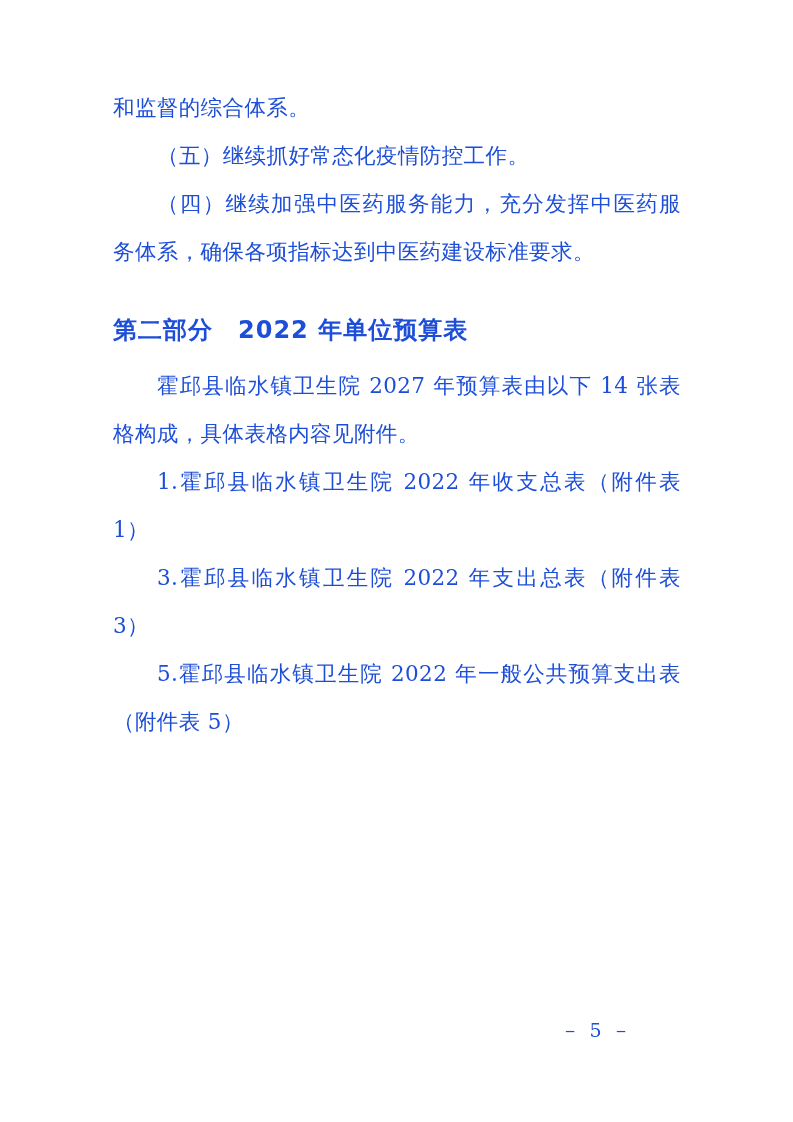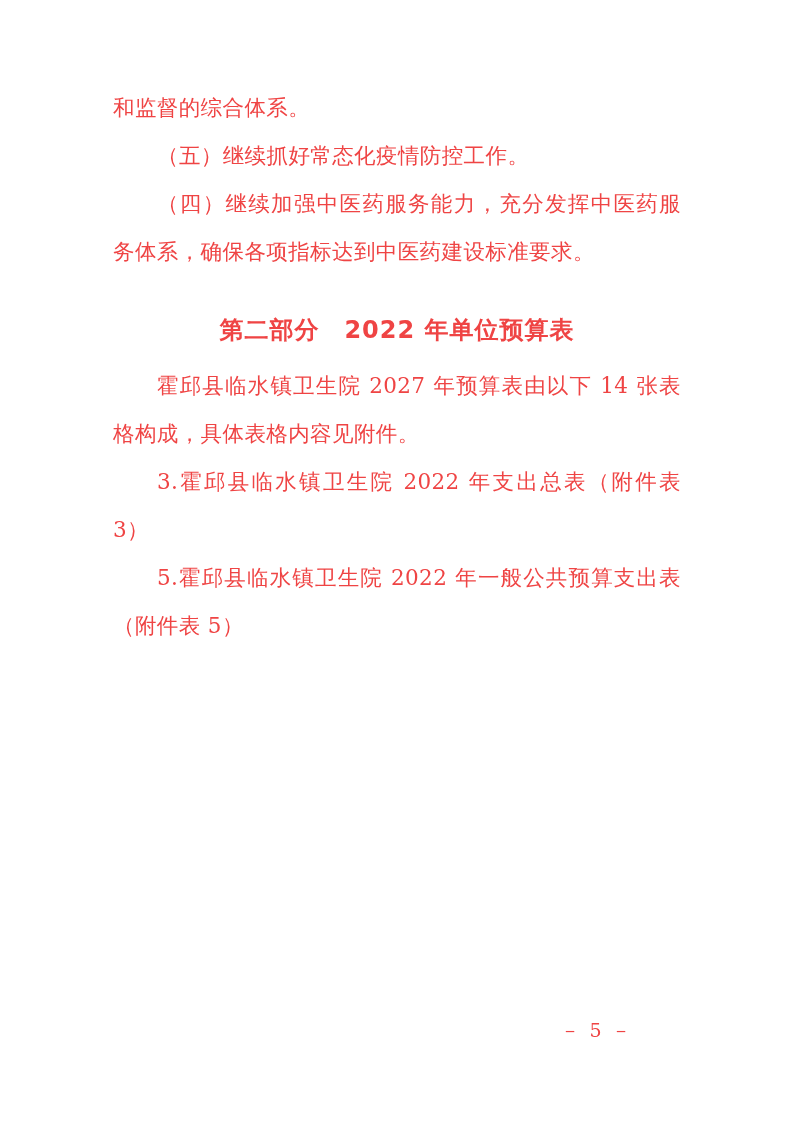--- a/index.html
+++ b/index.html
@@ -8,21 +8,21 @@
     background: #ffffff;
   }
   .page {
     position: relative;
     width: 793px;
     height: 1122px;
     background: #ffffff;
     margin: 0 auto;
     overflow: hidden;
     font-family: "DejaVu Serif", "Liberation Serif", serif;
-    color: #ef4444;
+    color: #1d4ed8;
   }
   .content {
     position: absolute;
     left: 113px;
     top: 84px;
     width: 568px;
   }
   p.para {
     margin: 0;
     font-size: 21.5px;
@@ -33,21 +33,21 @@
     font-family: "DejaVu Serif", "Liberation Serif", serif;
   }
   p.indent2 {
     text-indent: 44px;
   }
   h2.section-title {
     margin: 0;
     font-size: 24px;
     line-height: 48px;
     font-weight: bold;
-    text-align: center;
+    text-align: left;
     letter-spacing: 1px;
     font-family: "DejaVu Sans", "Liberation Sans", sans-serif;
   }
   .spacer-before-title {
     height: 30px;
   }
   .spacer-after-title {
     height: 8px;
   }
   .page-number {
@@ -81,20 +81,21 @@
     <p class="para indent2">（四）继续加强中医药服务能力，充分发挥中医药服务体系，确保各项指标达到中医药建设标准要求。</p>
 
     <div class="spacer-before-title"></div>
 
     <h2 class="section-title">第二部分　2022 年单位预算表</h2>
 
     <div class="spacer-after-title"></div>
 
     <p class="para indent2">霍邱县临水镇卫生院 2027 年预算表由以下 14 张表格构成，具体表格内容见附件。</p>
 
+    <p class="para indent2">1.霍邱县临水镇卫生院 2022 年收支总表（附件表 1）</p>
     <p class="para indent2">3.霍邱县临水镇卫生院 2022 年支出总表（附件表 3）</p>
     <p class="para indent2">5.霍邱县临水镇卫生院 2022 年一般公共预算支出表（附件表 5）</p>
 
   </div>
 
   <div class="page-number">
     <span class="pn-inner">－ 5 －</span>
   </div>
 </div>
 

